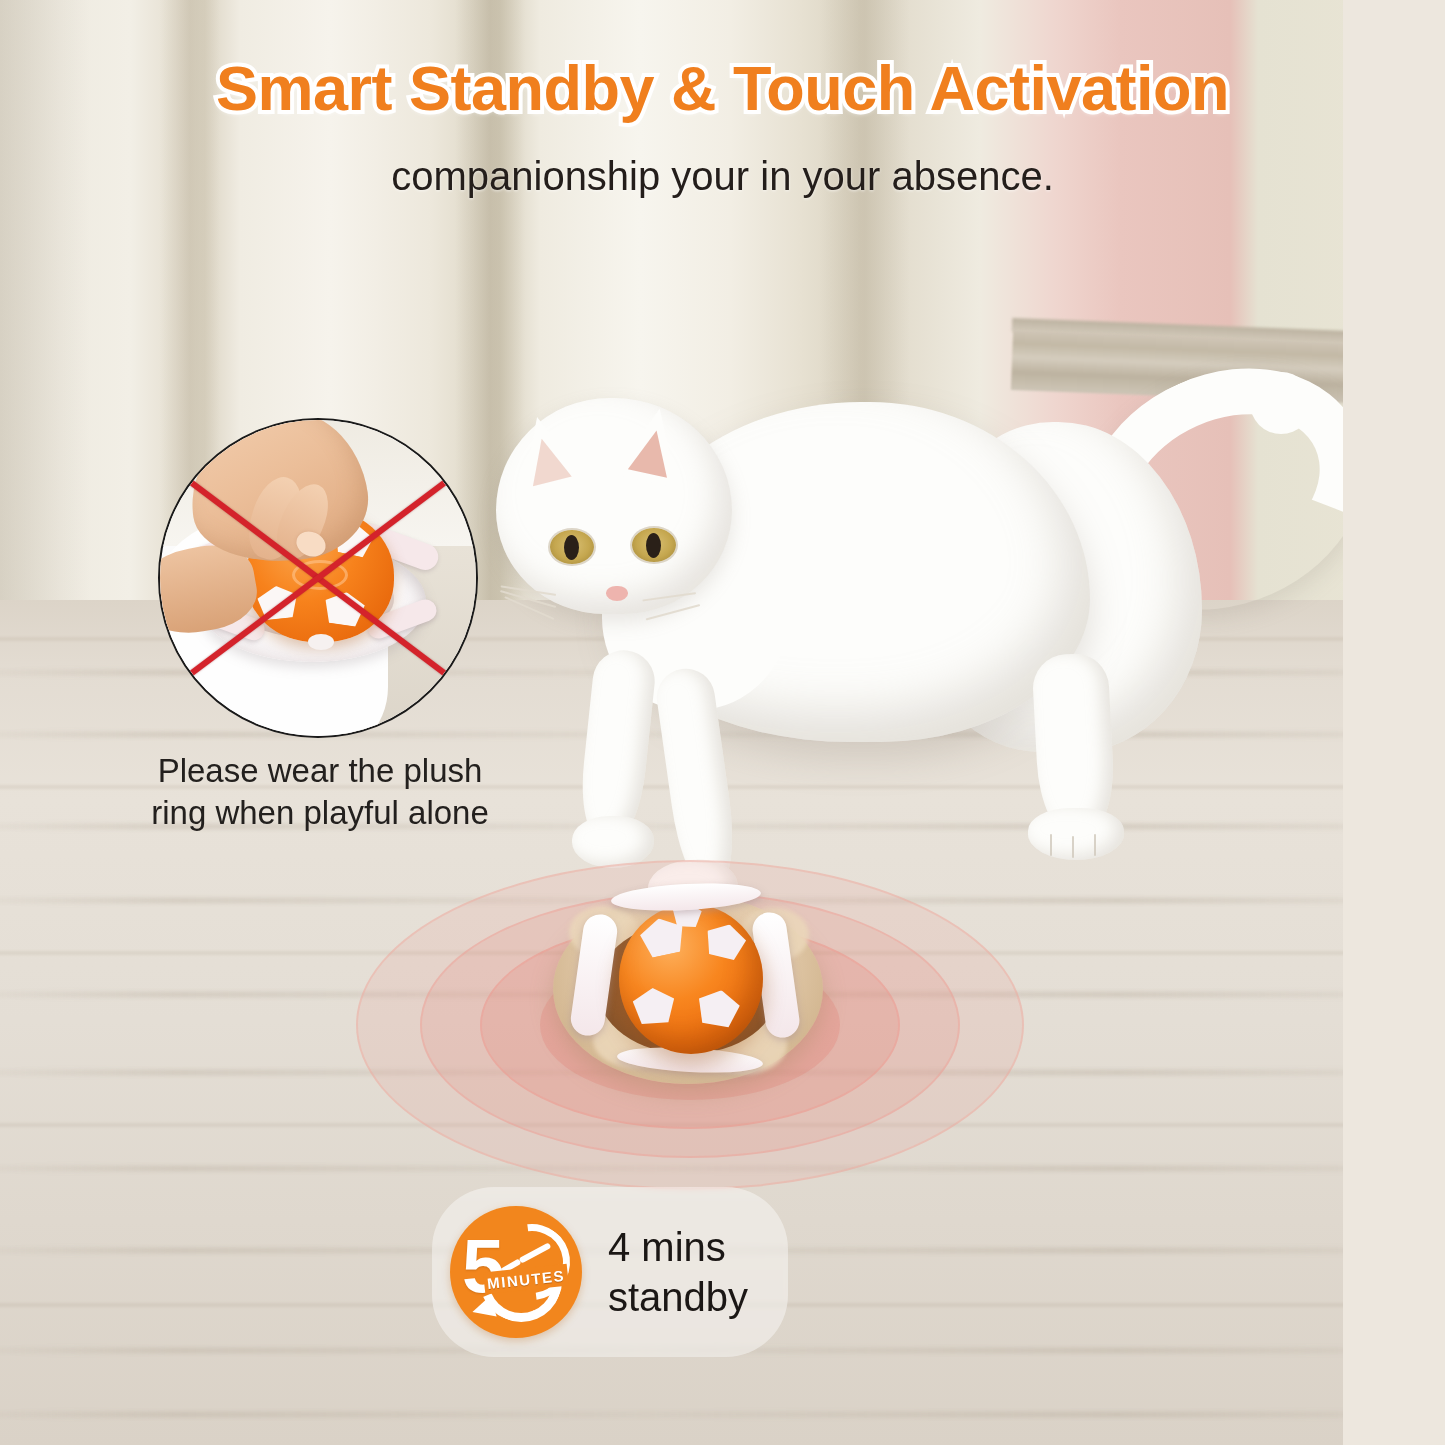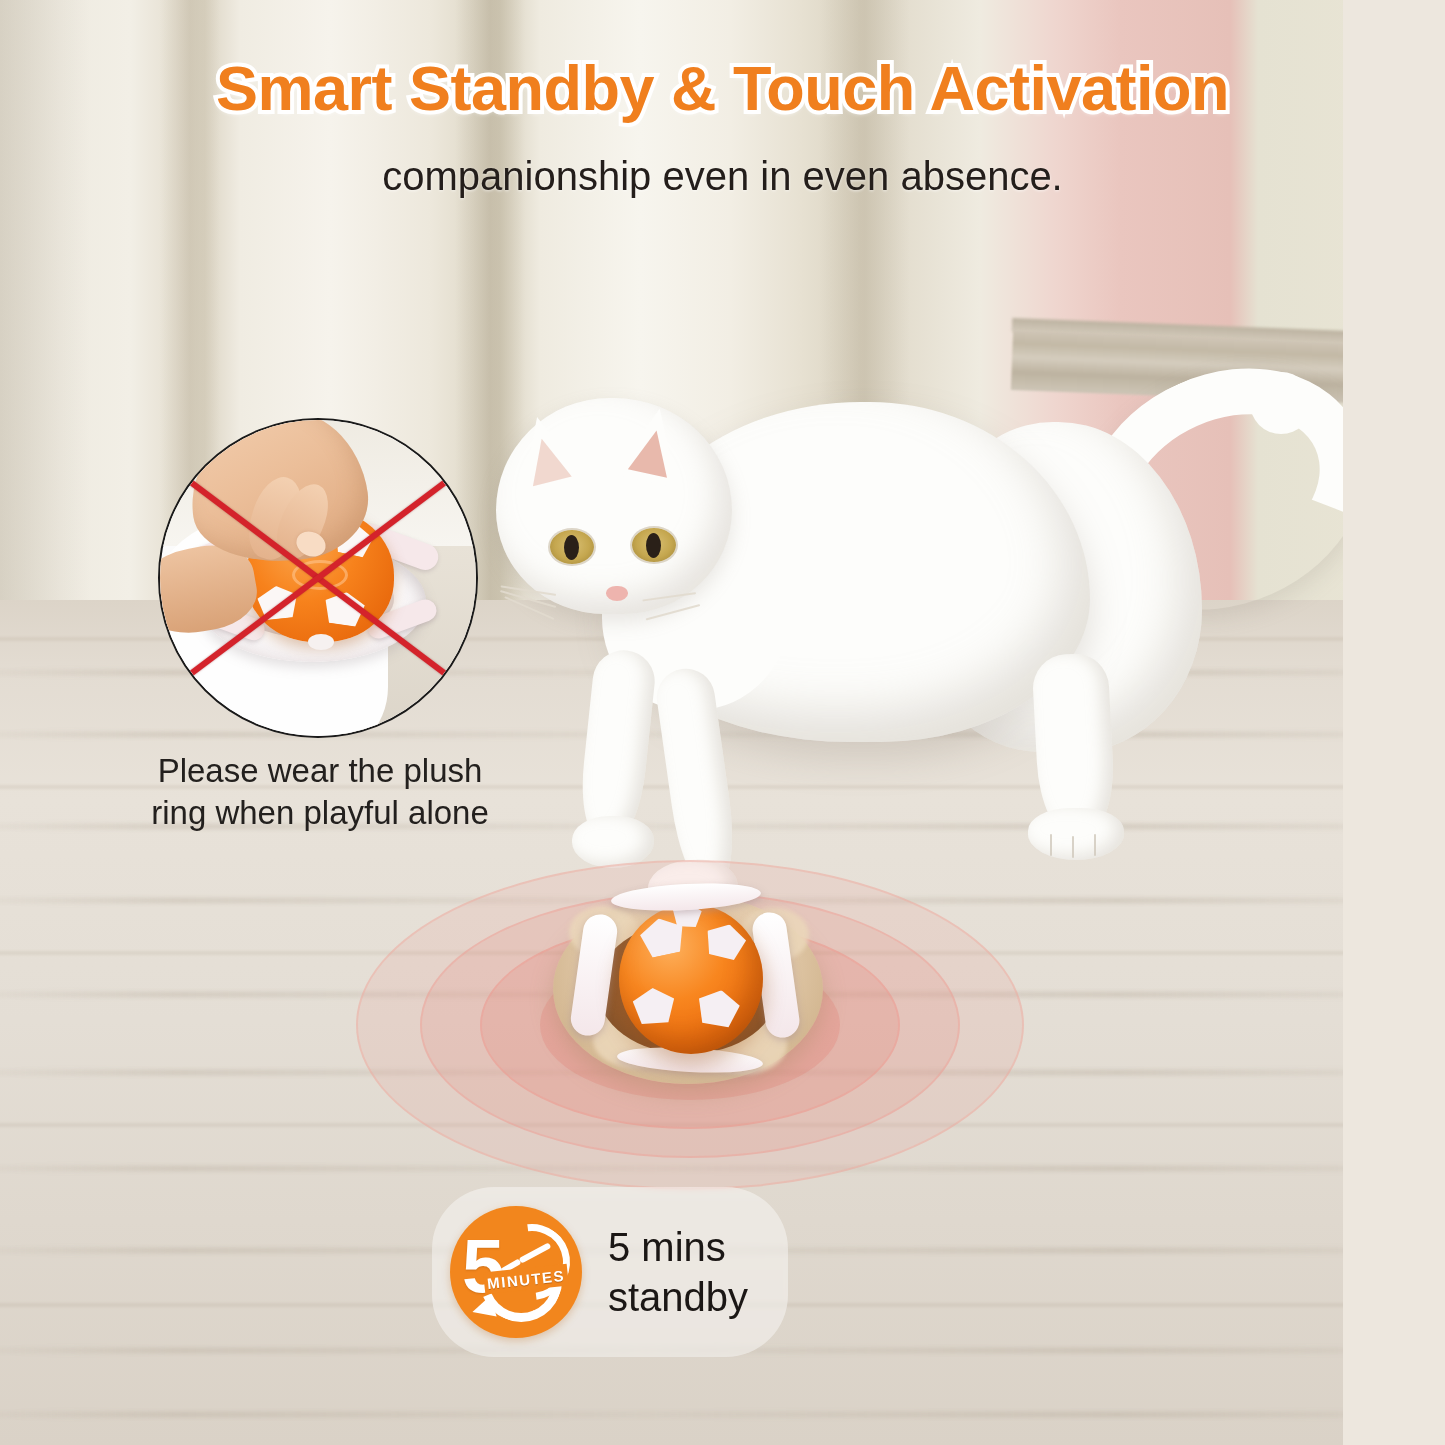--- a/index.html
+++ b/index.html
@@ -430,21 +430,21 @@
     <div class="plank" style="top:524px;"></div>
     <div class="grain" style="top:566px;"></div>
     <div class="grain" style="top:648px;"></div>
     <div class="plank" style="top:704px;"></div>
     <div class="grain" style="top:748px;"></div>
     <div class="grain" style="top:812px;"></div>
   </div>
 
   <div class="headline">Smart Standby &amp; Touch Activation</div>
   <div class="subline">
-    <span>companionship even in even absence.</span>
+    <span>companionship your in your absence.</span>
   </div>
 
   <div class="cat">
     <div class="cat-tail"></div>
     <div class="tail-tip"></div>
 
     <div class="cat-part cat-rump"></div>
     <div class="cat-part cat-body"></div>
     <div class="cat-part cat-neck"></div>
 
@@ -555,20 +555,20 @@
     <div class="badge">
       <div class="badge-icon">
         <div class="sweep"></div>
         <div class="sweep-head"></div>
         <div class="clk-arc"></div>
         <div class="clk-h"></div>
         <div class="clk-m"></div>
         <div class="five">5</div>
         <div class="minutes-band">MINUTES</div>
       </div>
-      <div class="badge-label">5 mins
+      <div class="badge-label">4 mins
 standby</div>
     </div>
 
 
   </div>
 
 </div>
 
 </body></html>

